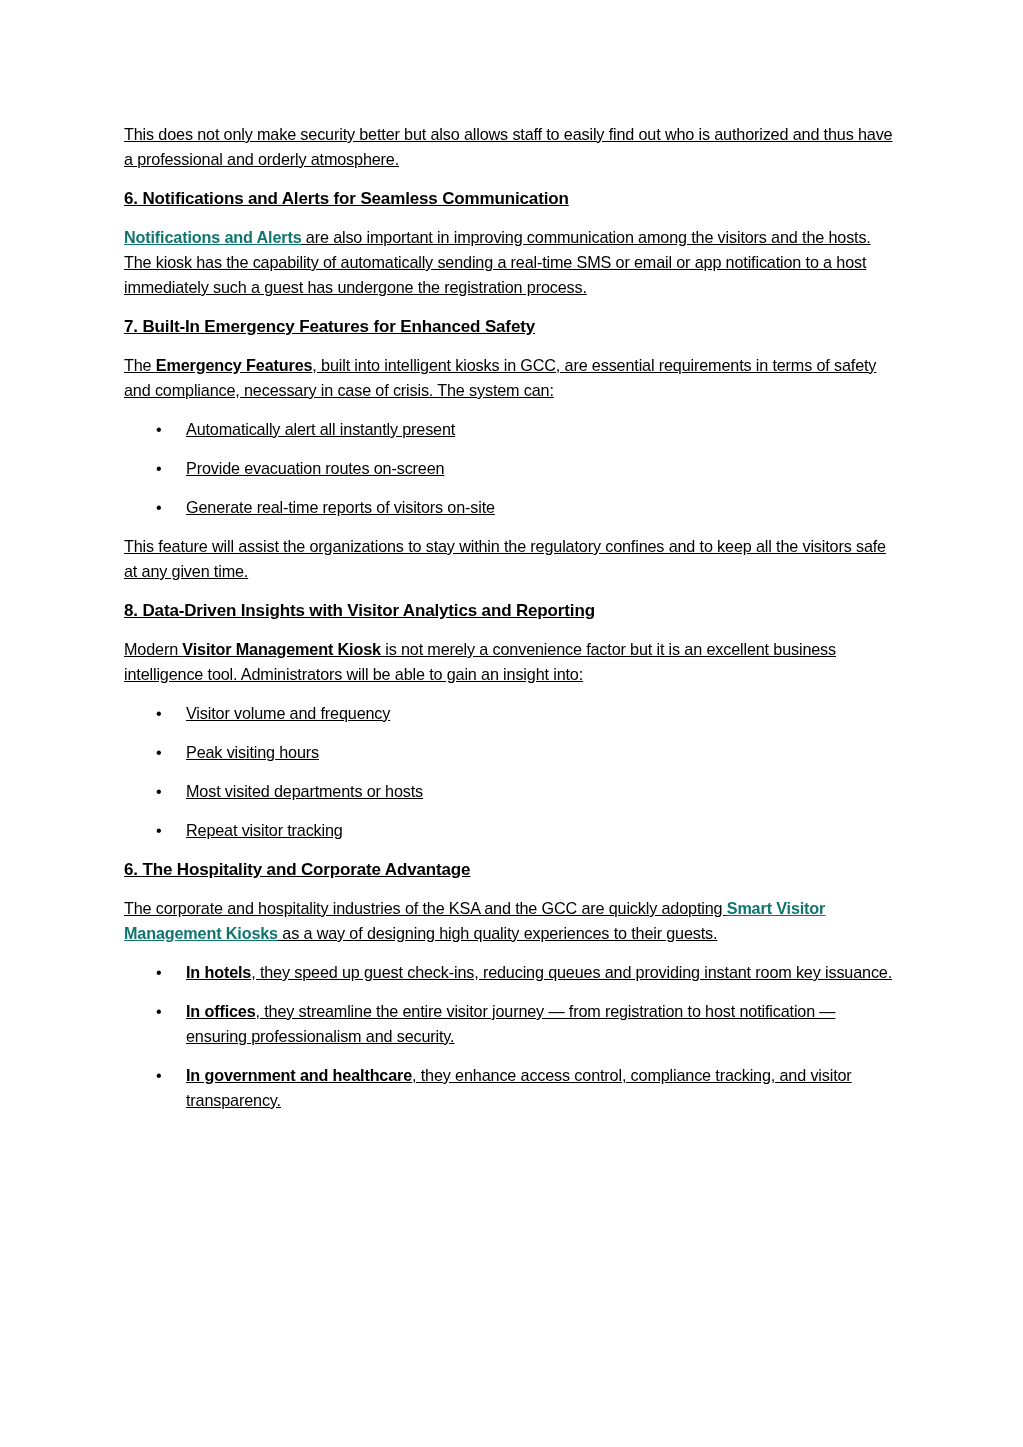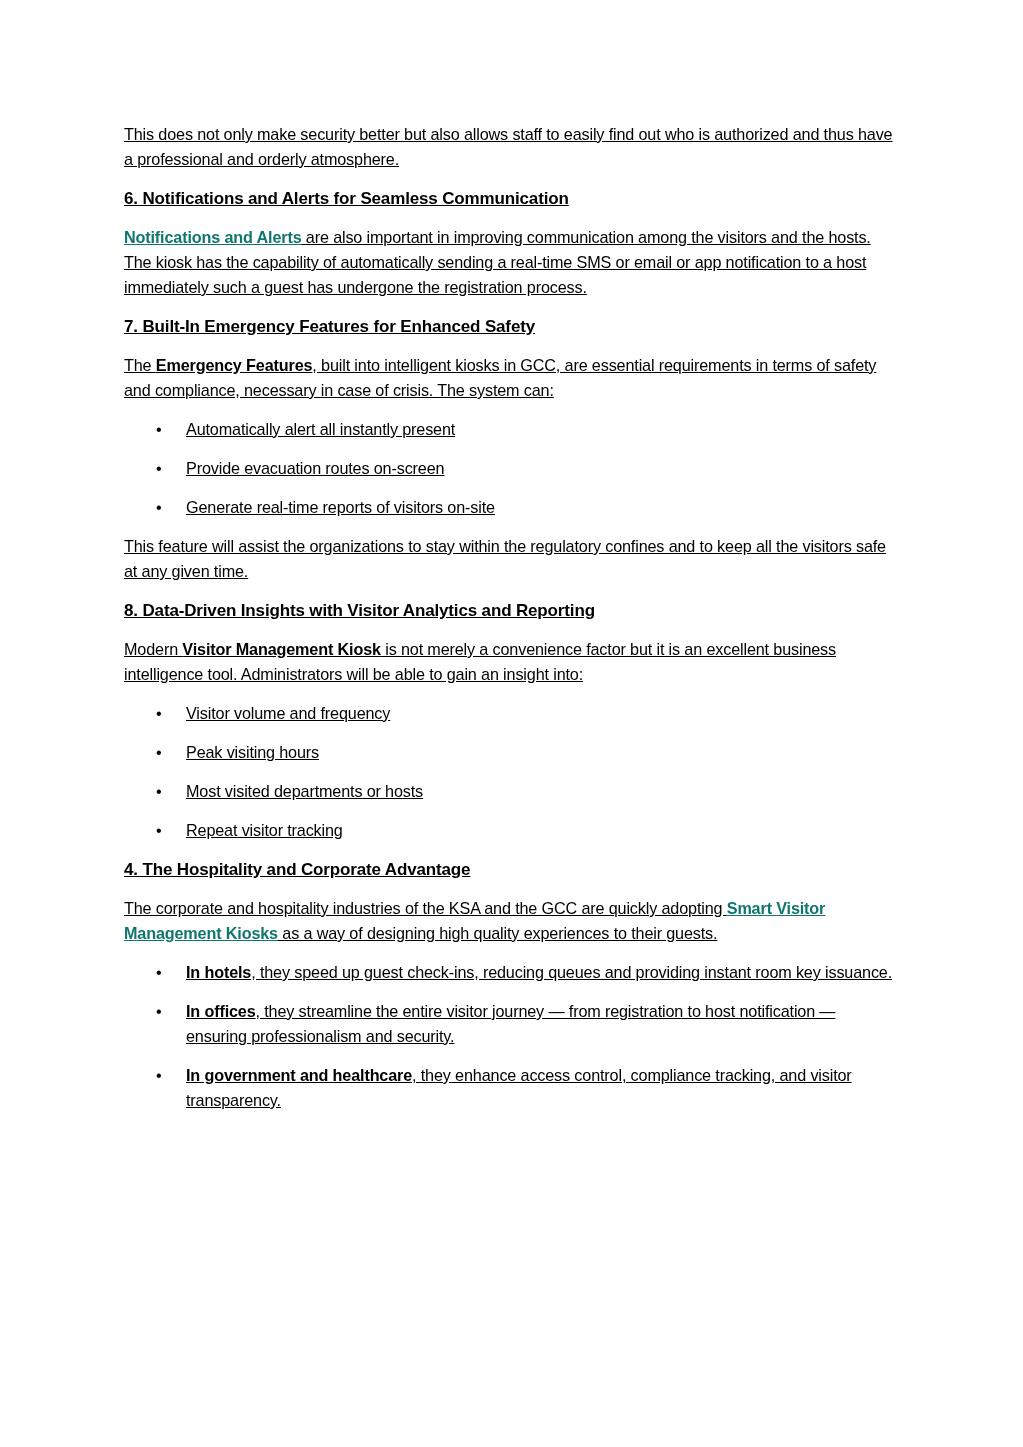--- a/index.html
+++ b/index.html
@@ -77,21 +77,21 @@
 
   <h2>8. Data-Driven Insights with Visitor Analytics and Reporting</h2>
   <p><span>Modern </span><b>Visitor Management Kiosk</b><span> is not merely a convenience factor but it is an excellent business intelligence tool. Administrators will be able to gain an insight into:</span></p>
   <ul>
     <li><span class="bullet">•</span><span>Visitor volume and frequency</span></li>
     <li><span class="bullet">•</span><span>Peak visiting hours</span></li>
     <li><span class="bullet">•</span><span>Most visited departments or hosts</span></li>
     <li><span class="bullet">•</span><span>Repeat visitor tracking</span></li>
   </ul>
 
-  <h2>4. The Hospitality and Corporate Advantage</h2>
+  <h2>6. The Hospitality and Corporate Advantage</h2>
   <p><span>The corporate and hospitality industries of the KSA and the GCC are quickly adopting </span><a class="doc-link" href="#">Smart Visitor Management Kiosks</a><span> as a way of designing high quality experiences to their guests.</span></p>
   <ul>
     <li><span class="bullet">•</span><b>In hotels</b><span>, they speed up guest check-ins, reducing queues and providing instant room key issuance.</span></li>
     <li><span class="bullet">•</span><b>In offices</b><span>, they streamline the entire visitor journey — from registration to host notification — ensuring professionalism and security.</span></li>
     <li><span class="bullet">•</span><b>In government and healthcare</b><span>, they enhance access control, compliance tracking, and visitor transparency.</span></li>
   </ul>
 
 </div>
 
 </body></html>

